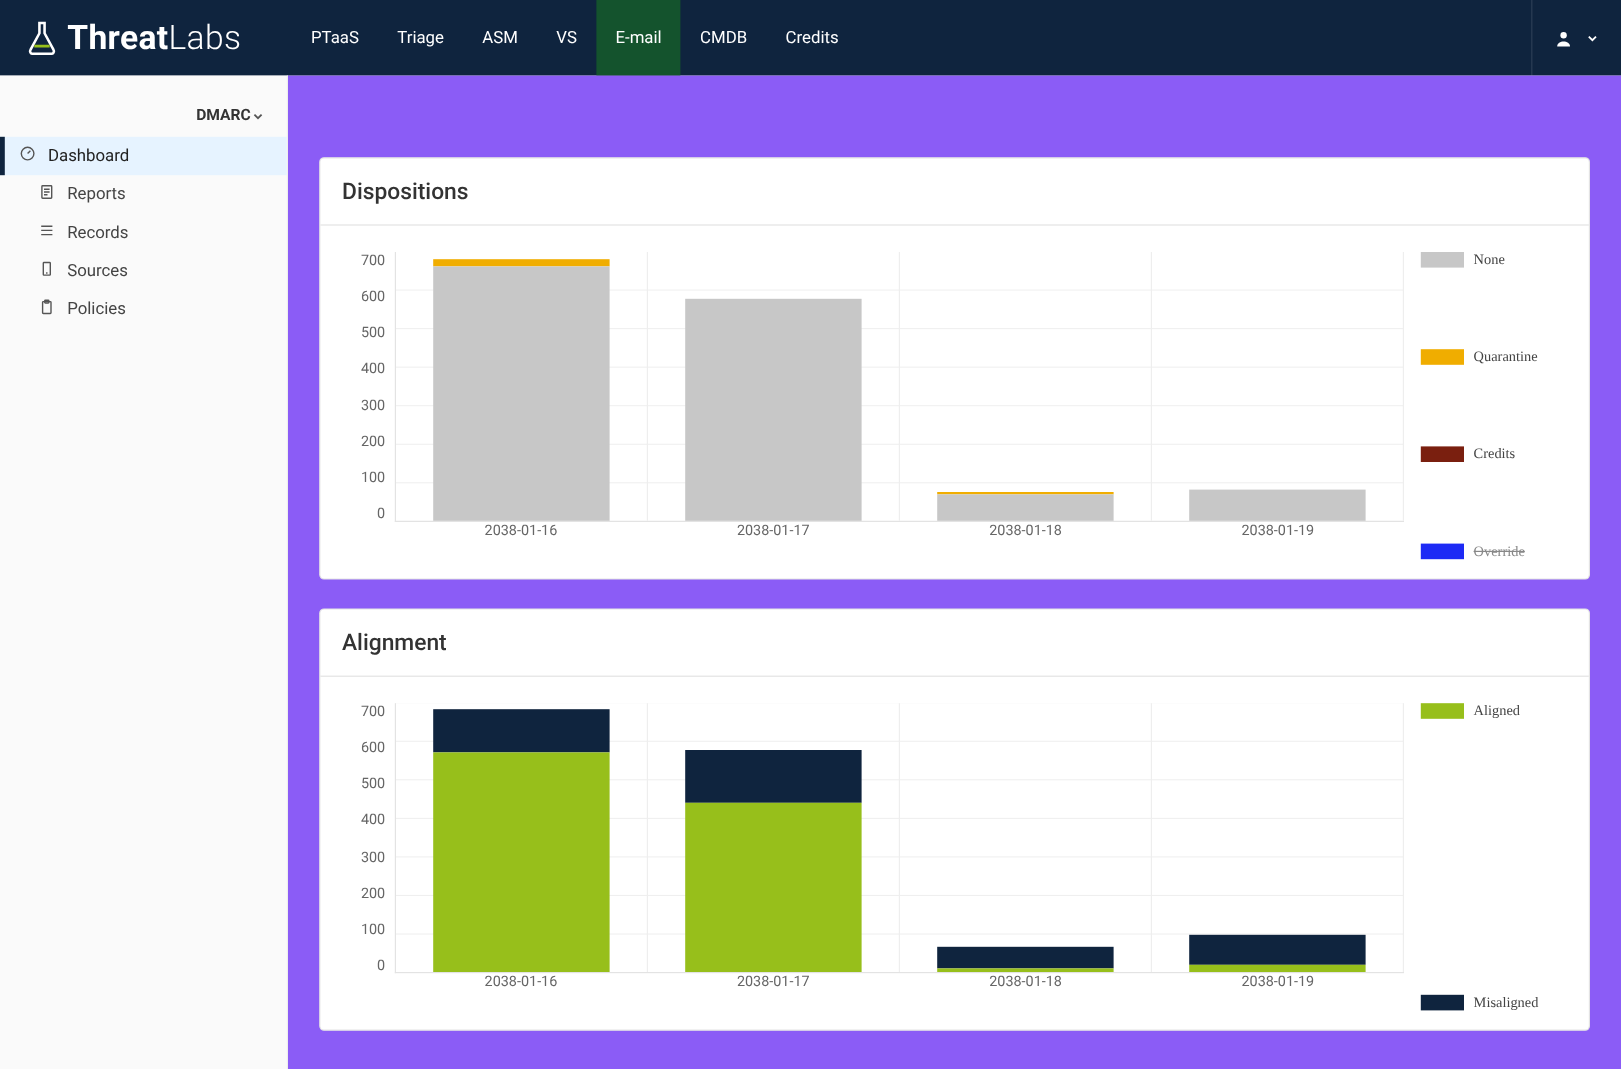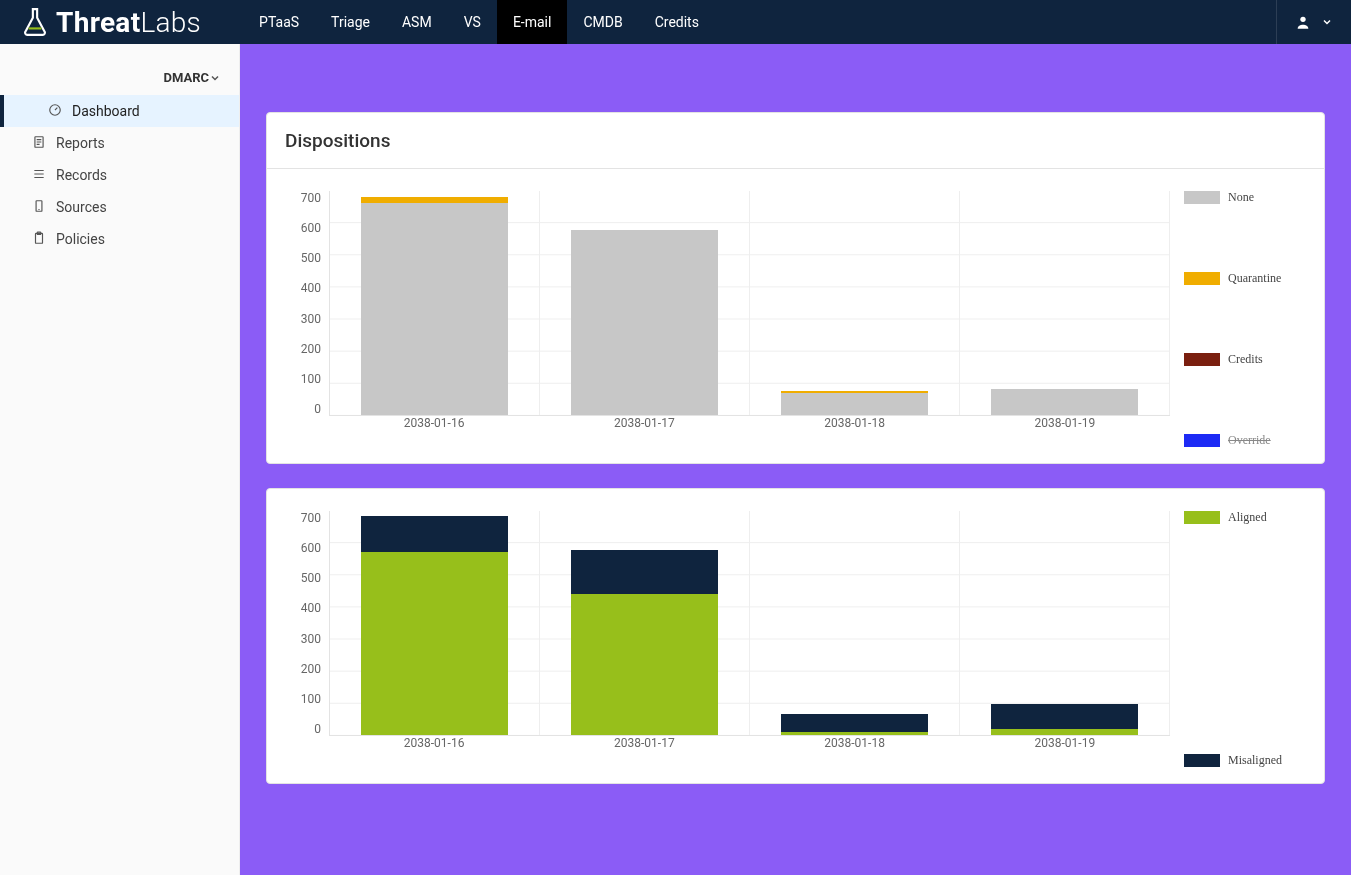--- a/index.html
+++ b/index.html
@@ -7,21 +7,21 @@
     font-family: -apple-system, BlinkMacSystemFont, "Segoe UI", Roboto, Arial, sans-serif;
     background: #fff;
     color: #333;
     width: 1351px;
     height: 891px;
     overflow: hidden;
   }
 
   
   .topbar {
-    height: 44px;
+    height: 63px;
     background: #0f243e;
     display: flex;
     align-items: stretch;
     color: #fff;
   }
   .logo {
     display: flex;
     align-items: center;
     padding: 0 22px;
     font-size: 28px;
@@ -35,21 +35,21 @@
   }
   .logo .bold { font-weight: 700; }
   .nav { display: flex; align-items: stretch; margin-left: 20px; }
   .nav-item {
     display: flex; align-items: center;
     padding: 0 16px;
     font-size: 14px;
     color: #fff;
     cursor: pointer;
   }
-  .nav-item.active { background: #000000; }
+  .nav-item.active { background: #14532d; }
   .spacer { flex: 1; }
   .user-menu {
     display: flex; align-items: center;
     padding: 0 18px;
     border-left: 1px solid rgba(255,255,255,.12);
     cursor: pointer;
     gap: 10px;
   }
 
   
@@ -72,21 +72,21 @@
   .side-item {
     display: flex; align-items: center; gap: 10px;
     padding: 8px 18px 8px 32px;
     color: #444;
     cursor: pointer;
     height: 32px;
   }
   .side-item.active {
     background: #e6f3ff;
     border-left: 4px solid #0f243e;
-    padding-left: 44px;
+    padding-left: 12px;
     color: #222;
   }
 
   .main {
     flex: 1;
     padding: 68px 26px 8px 26px;
     overflow: auto;
     background: #8b5cf6;
   }
 
@@ -305,20 +305,21 @@
               <div class="legend-item off">
                 <div class="swatch" style="background: rgb(29, 42, 245);"></div>
                 <span>Override</span>
               </div>
             </div>
         </div>
       </div>
     </div>
 
     <div class="card">
+      <div class="card-header">Alignment</div>
       <div class="card-body">
         <div class="chart">
           <div class="y-axis" id="y-axis-align">
               <div>700</div>
               <div>600</div>
               <div>500</div>
               <div>400</div>
               <div>300</div>
               <div>200</div>
               <div>100</div>

